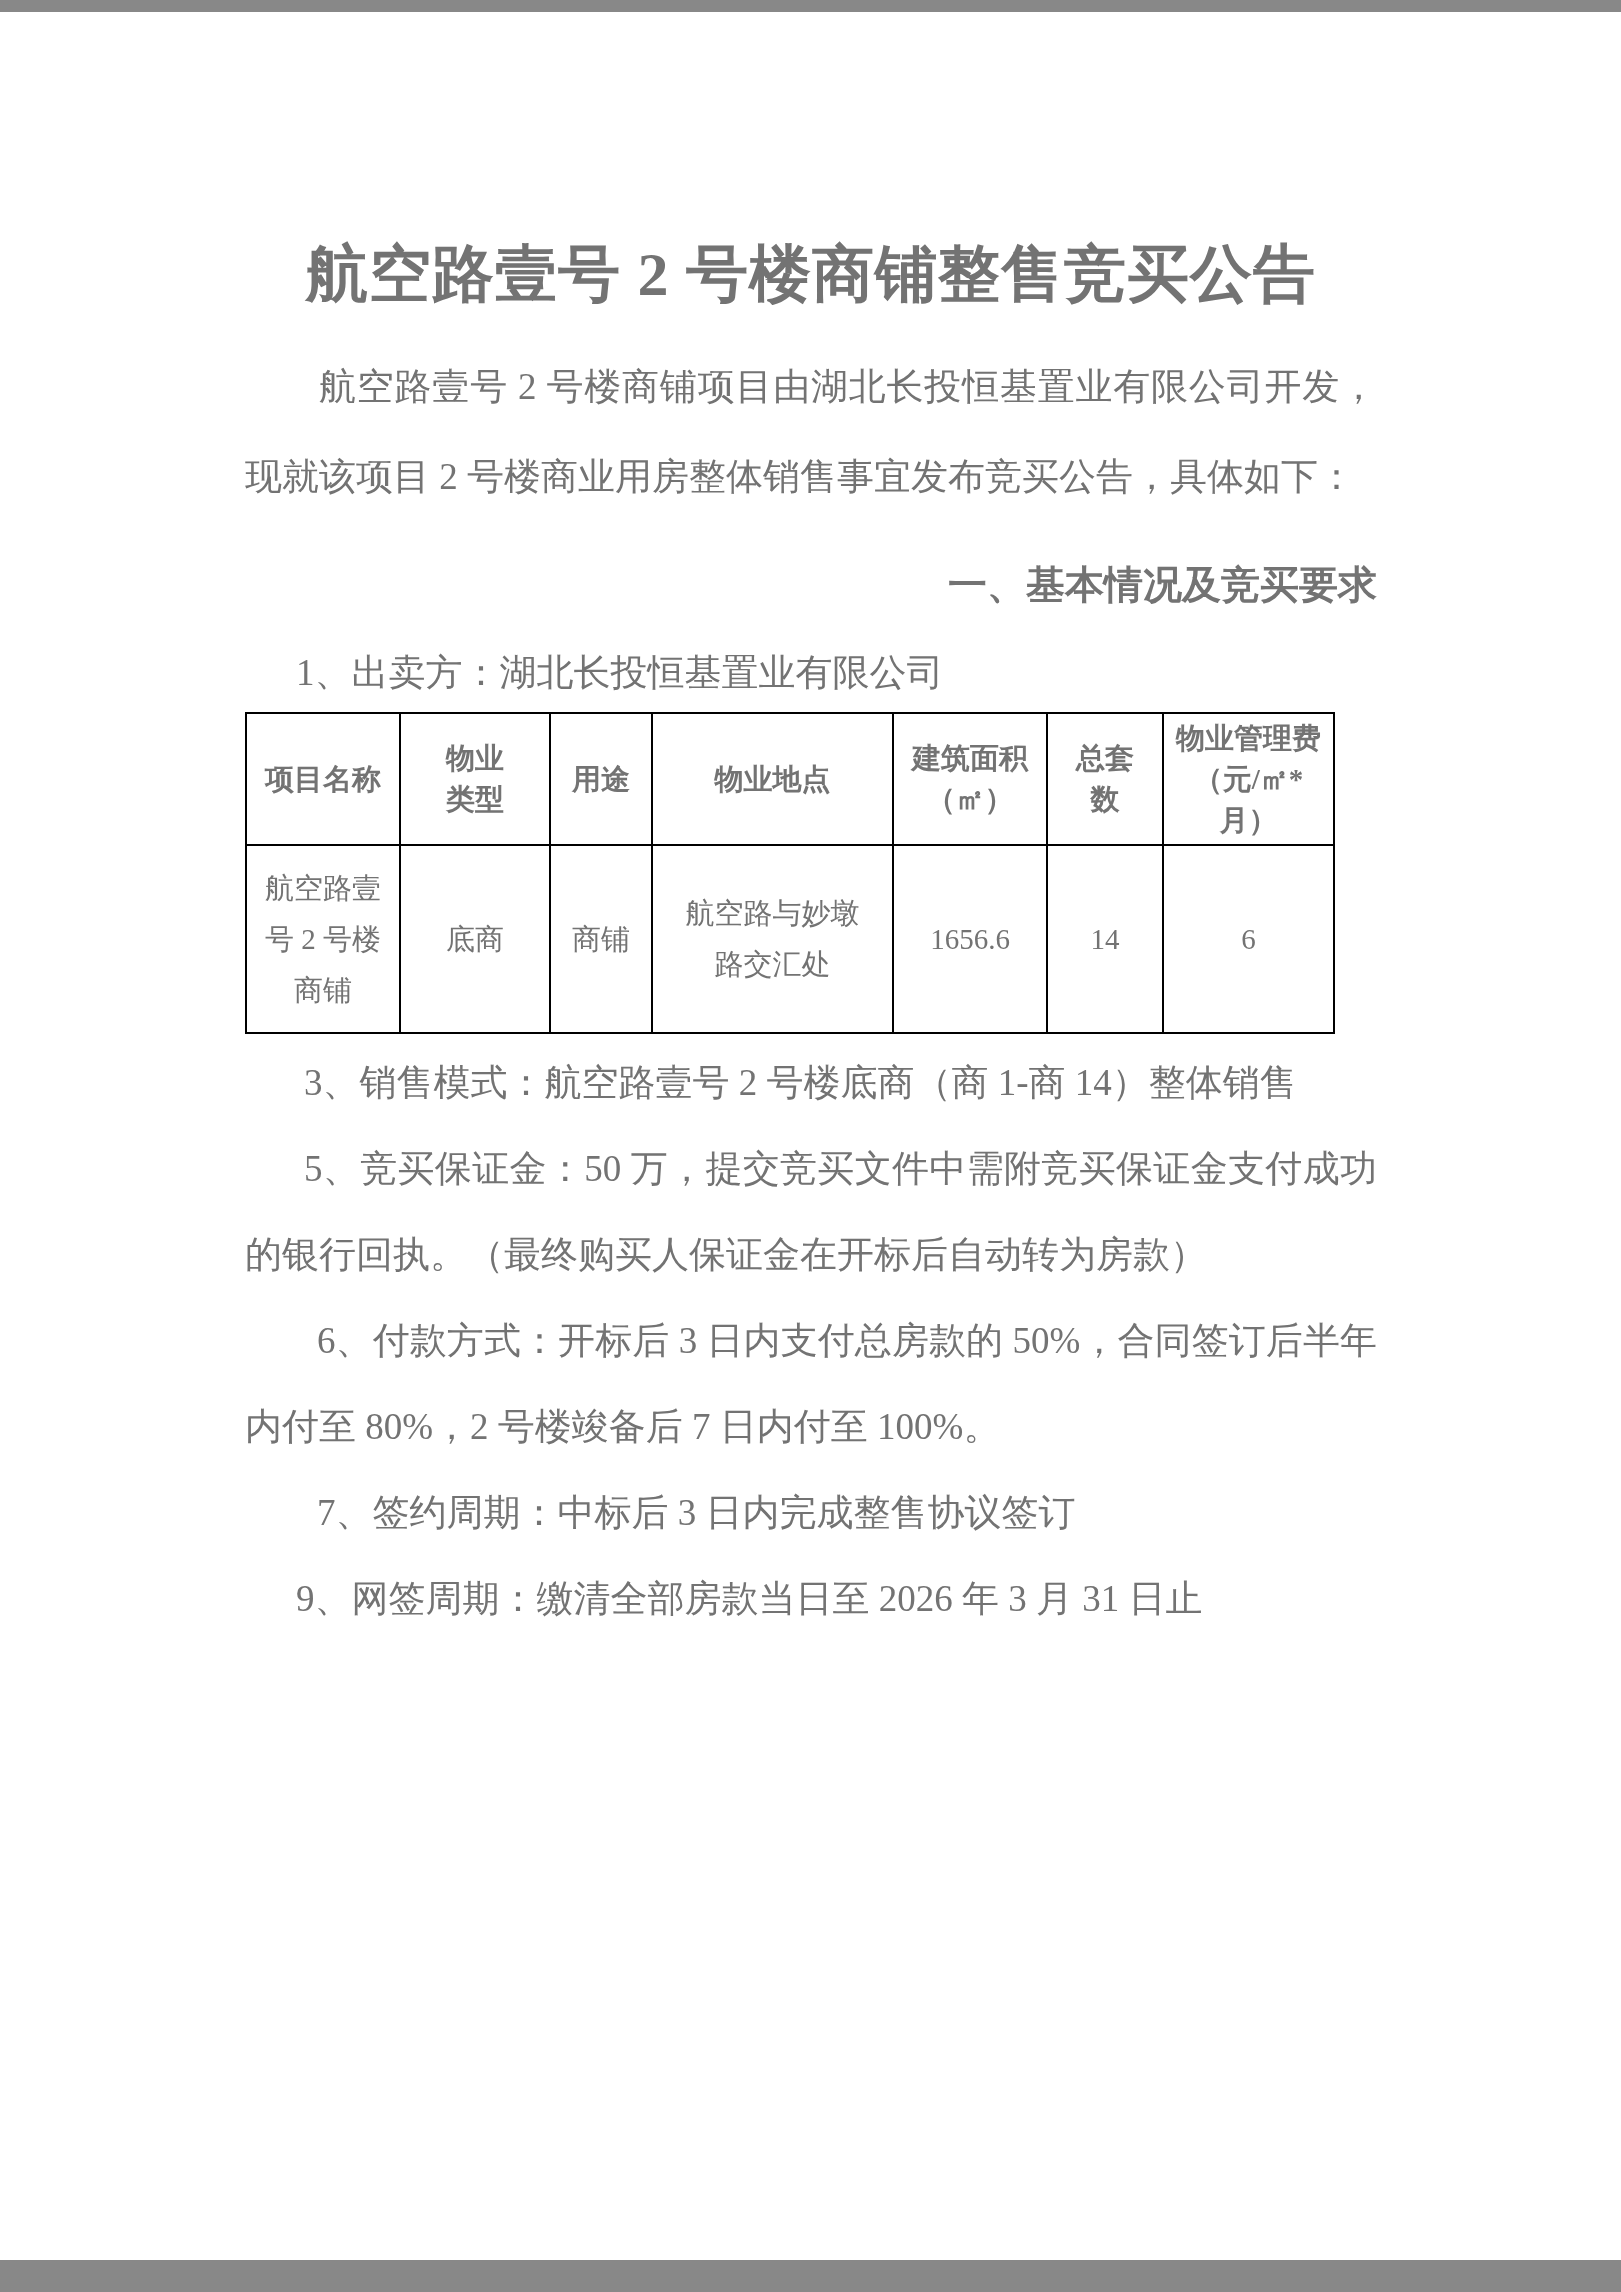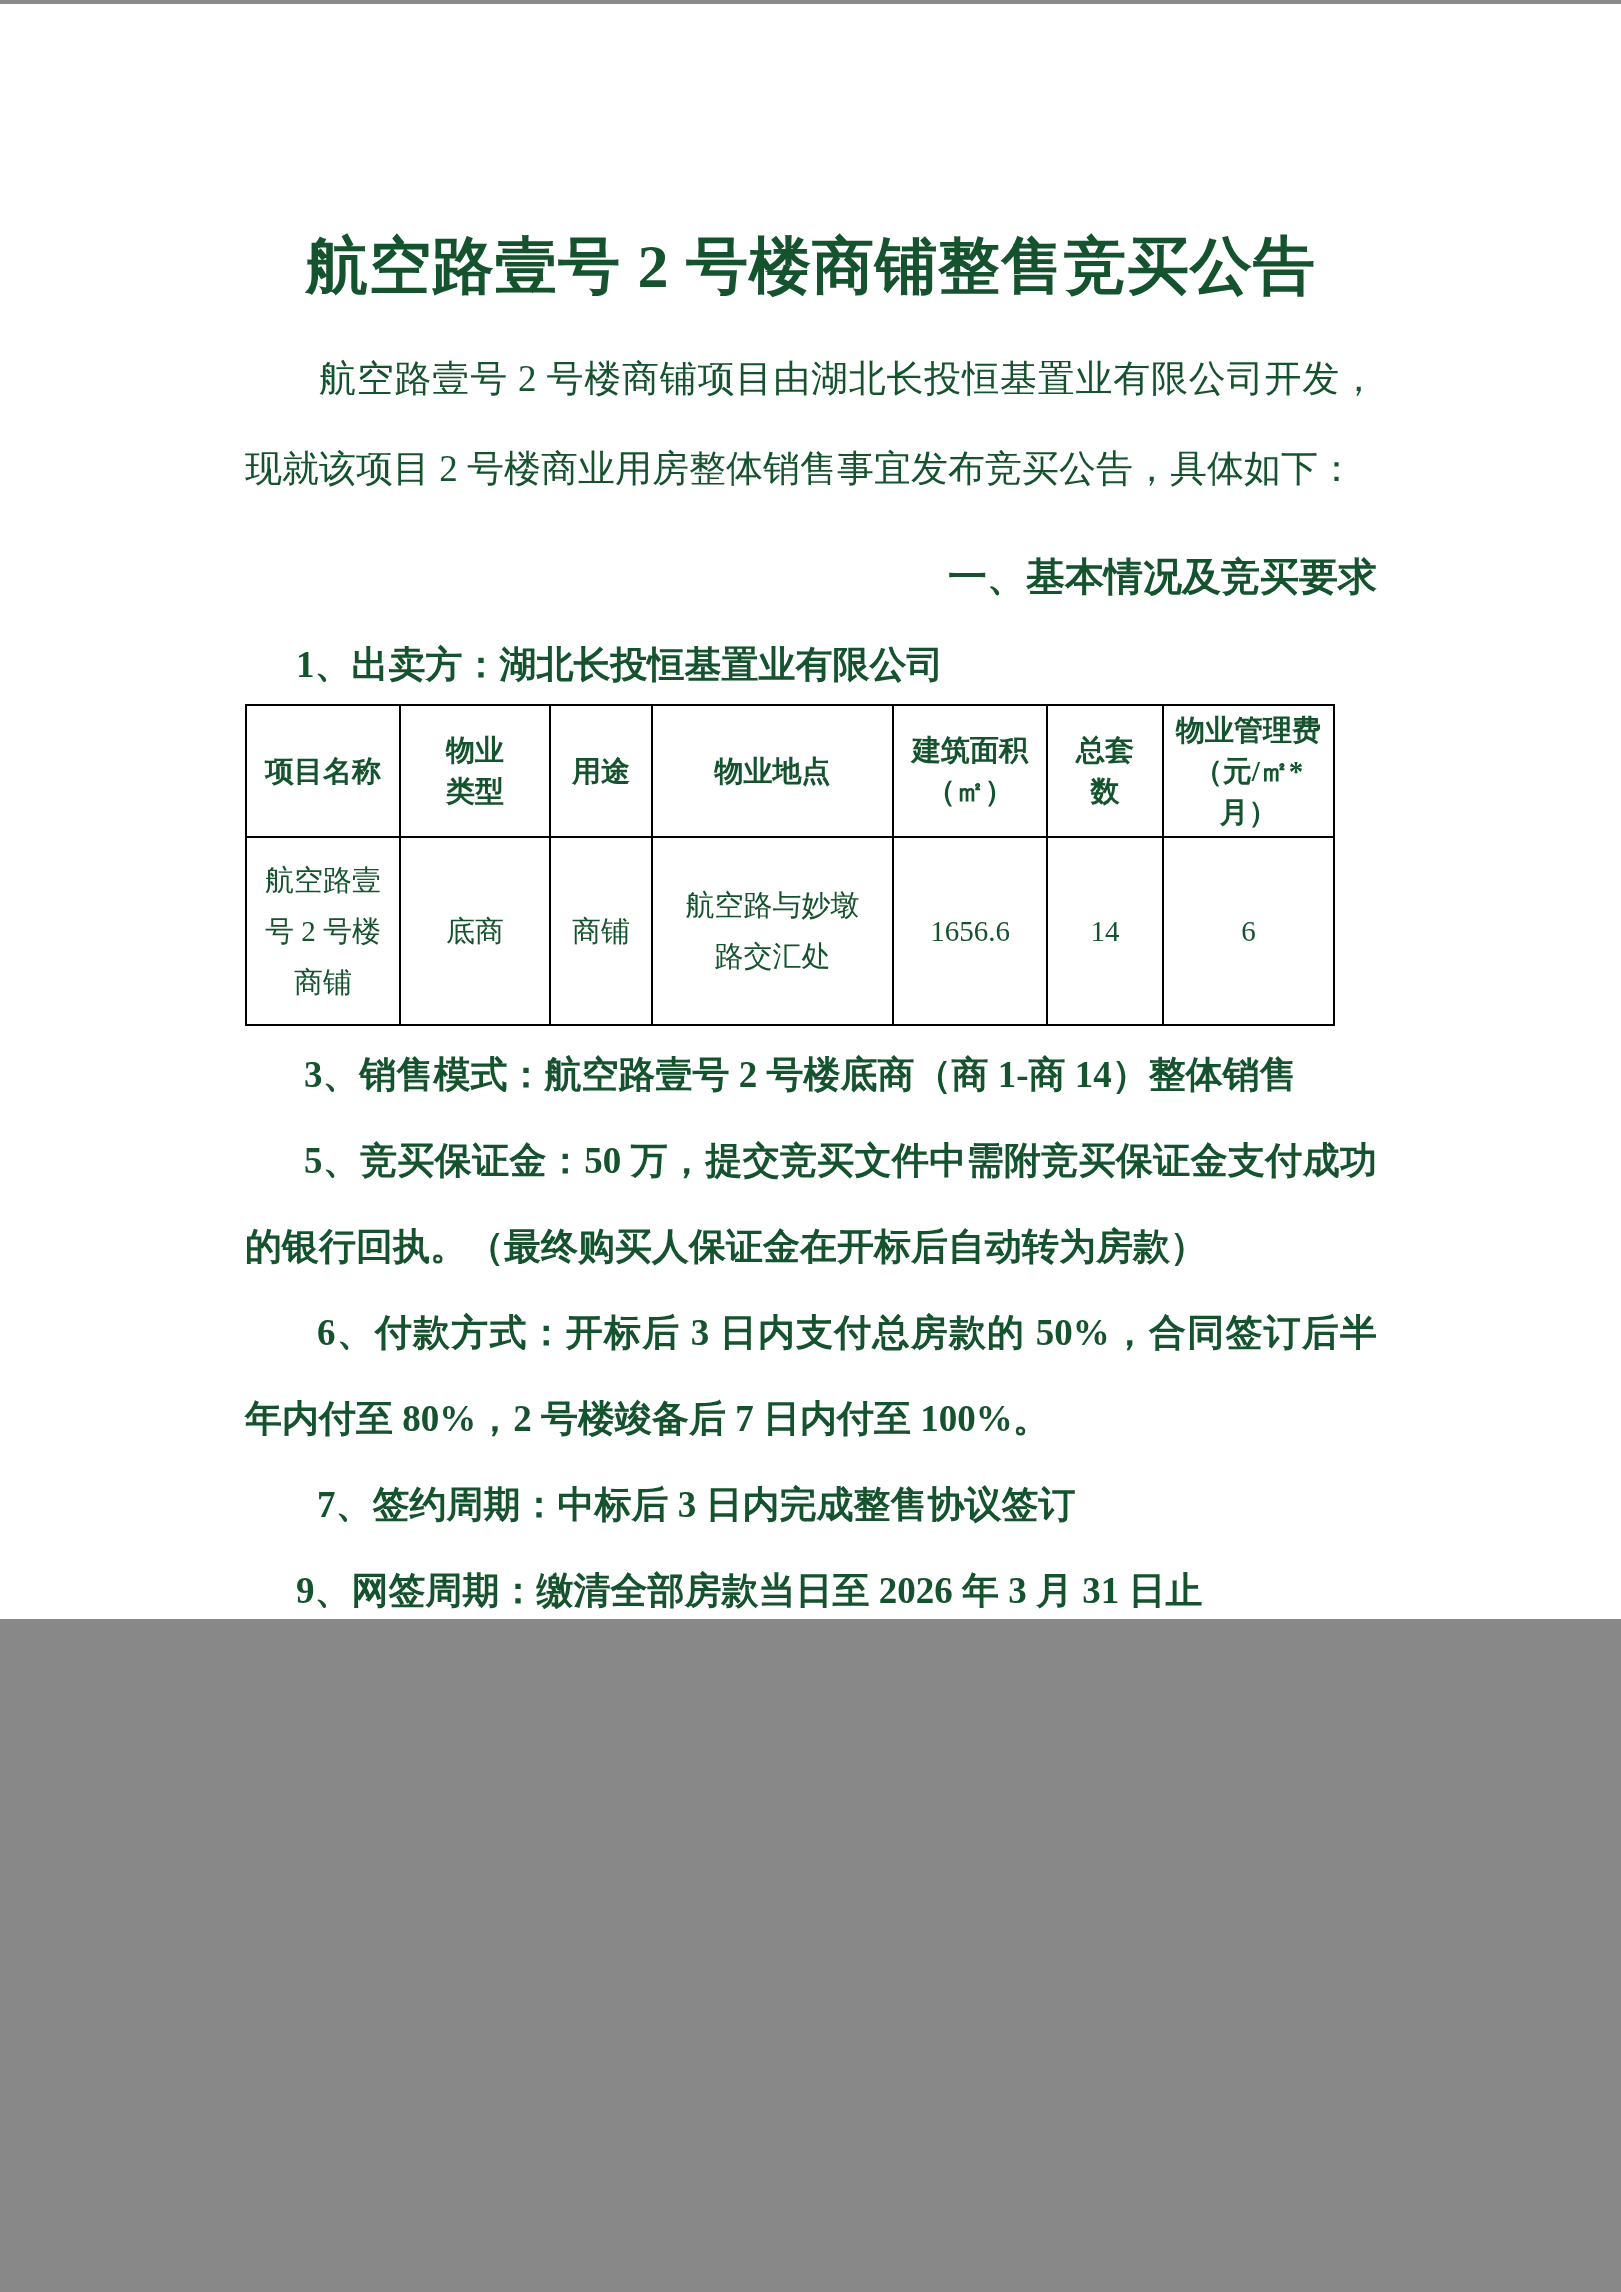--- a/index.html
+++ b/index.html
@@ -3,24 +3,24 @@
 <meta charset="utf-8">
 <style>
   html, body {
     margin: 0;
     padding: 0;
     background: #888;
   }
   .page {
     position: relative;
     width: 1621px;
-    height: 1615px;
-    margin: 4px auto;
+    height: 2248px;
+    margin: 12px auto;
     background: #ffffff;
-    color: #14532d;
+    color: #737373;
     font-family: "Liberation Serif", "DejaVu Serif", serif;
     overflow: hidden;
     box-sizing: border-box;
   }
   .content {
     padding: 0 244px 0 245px;
   }
   .doc-title {
     margin: 223px 0 0 0;
     font-size: 62px;
@@ -40,21 +40,21 @@
     text-indent: 74px;
   }
   .heading {
     margin-top: 18.6px;
     font-size: 39px;
     font-weight: bold;
     line-height: 88px;
     text-indent: 54px;
     text-align: right;
   }
-  .item { line-height: 88px; font-weight: bold; }
+  .item { line-height: 88px; }
   .ind-52 { text-indent: 51px; }
   .ind-60 { text-indent: 59px; }
   .ind-73 { text-indent: 72px; }
   .project-table {
     margin-top: -4.9px;
     border-collapse: collapse;
     table-layout: fixed;
     width: 1087px;
   }
   .project-table th, .project-table td {

